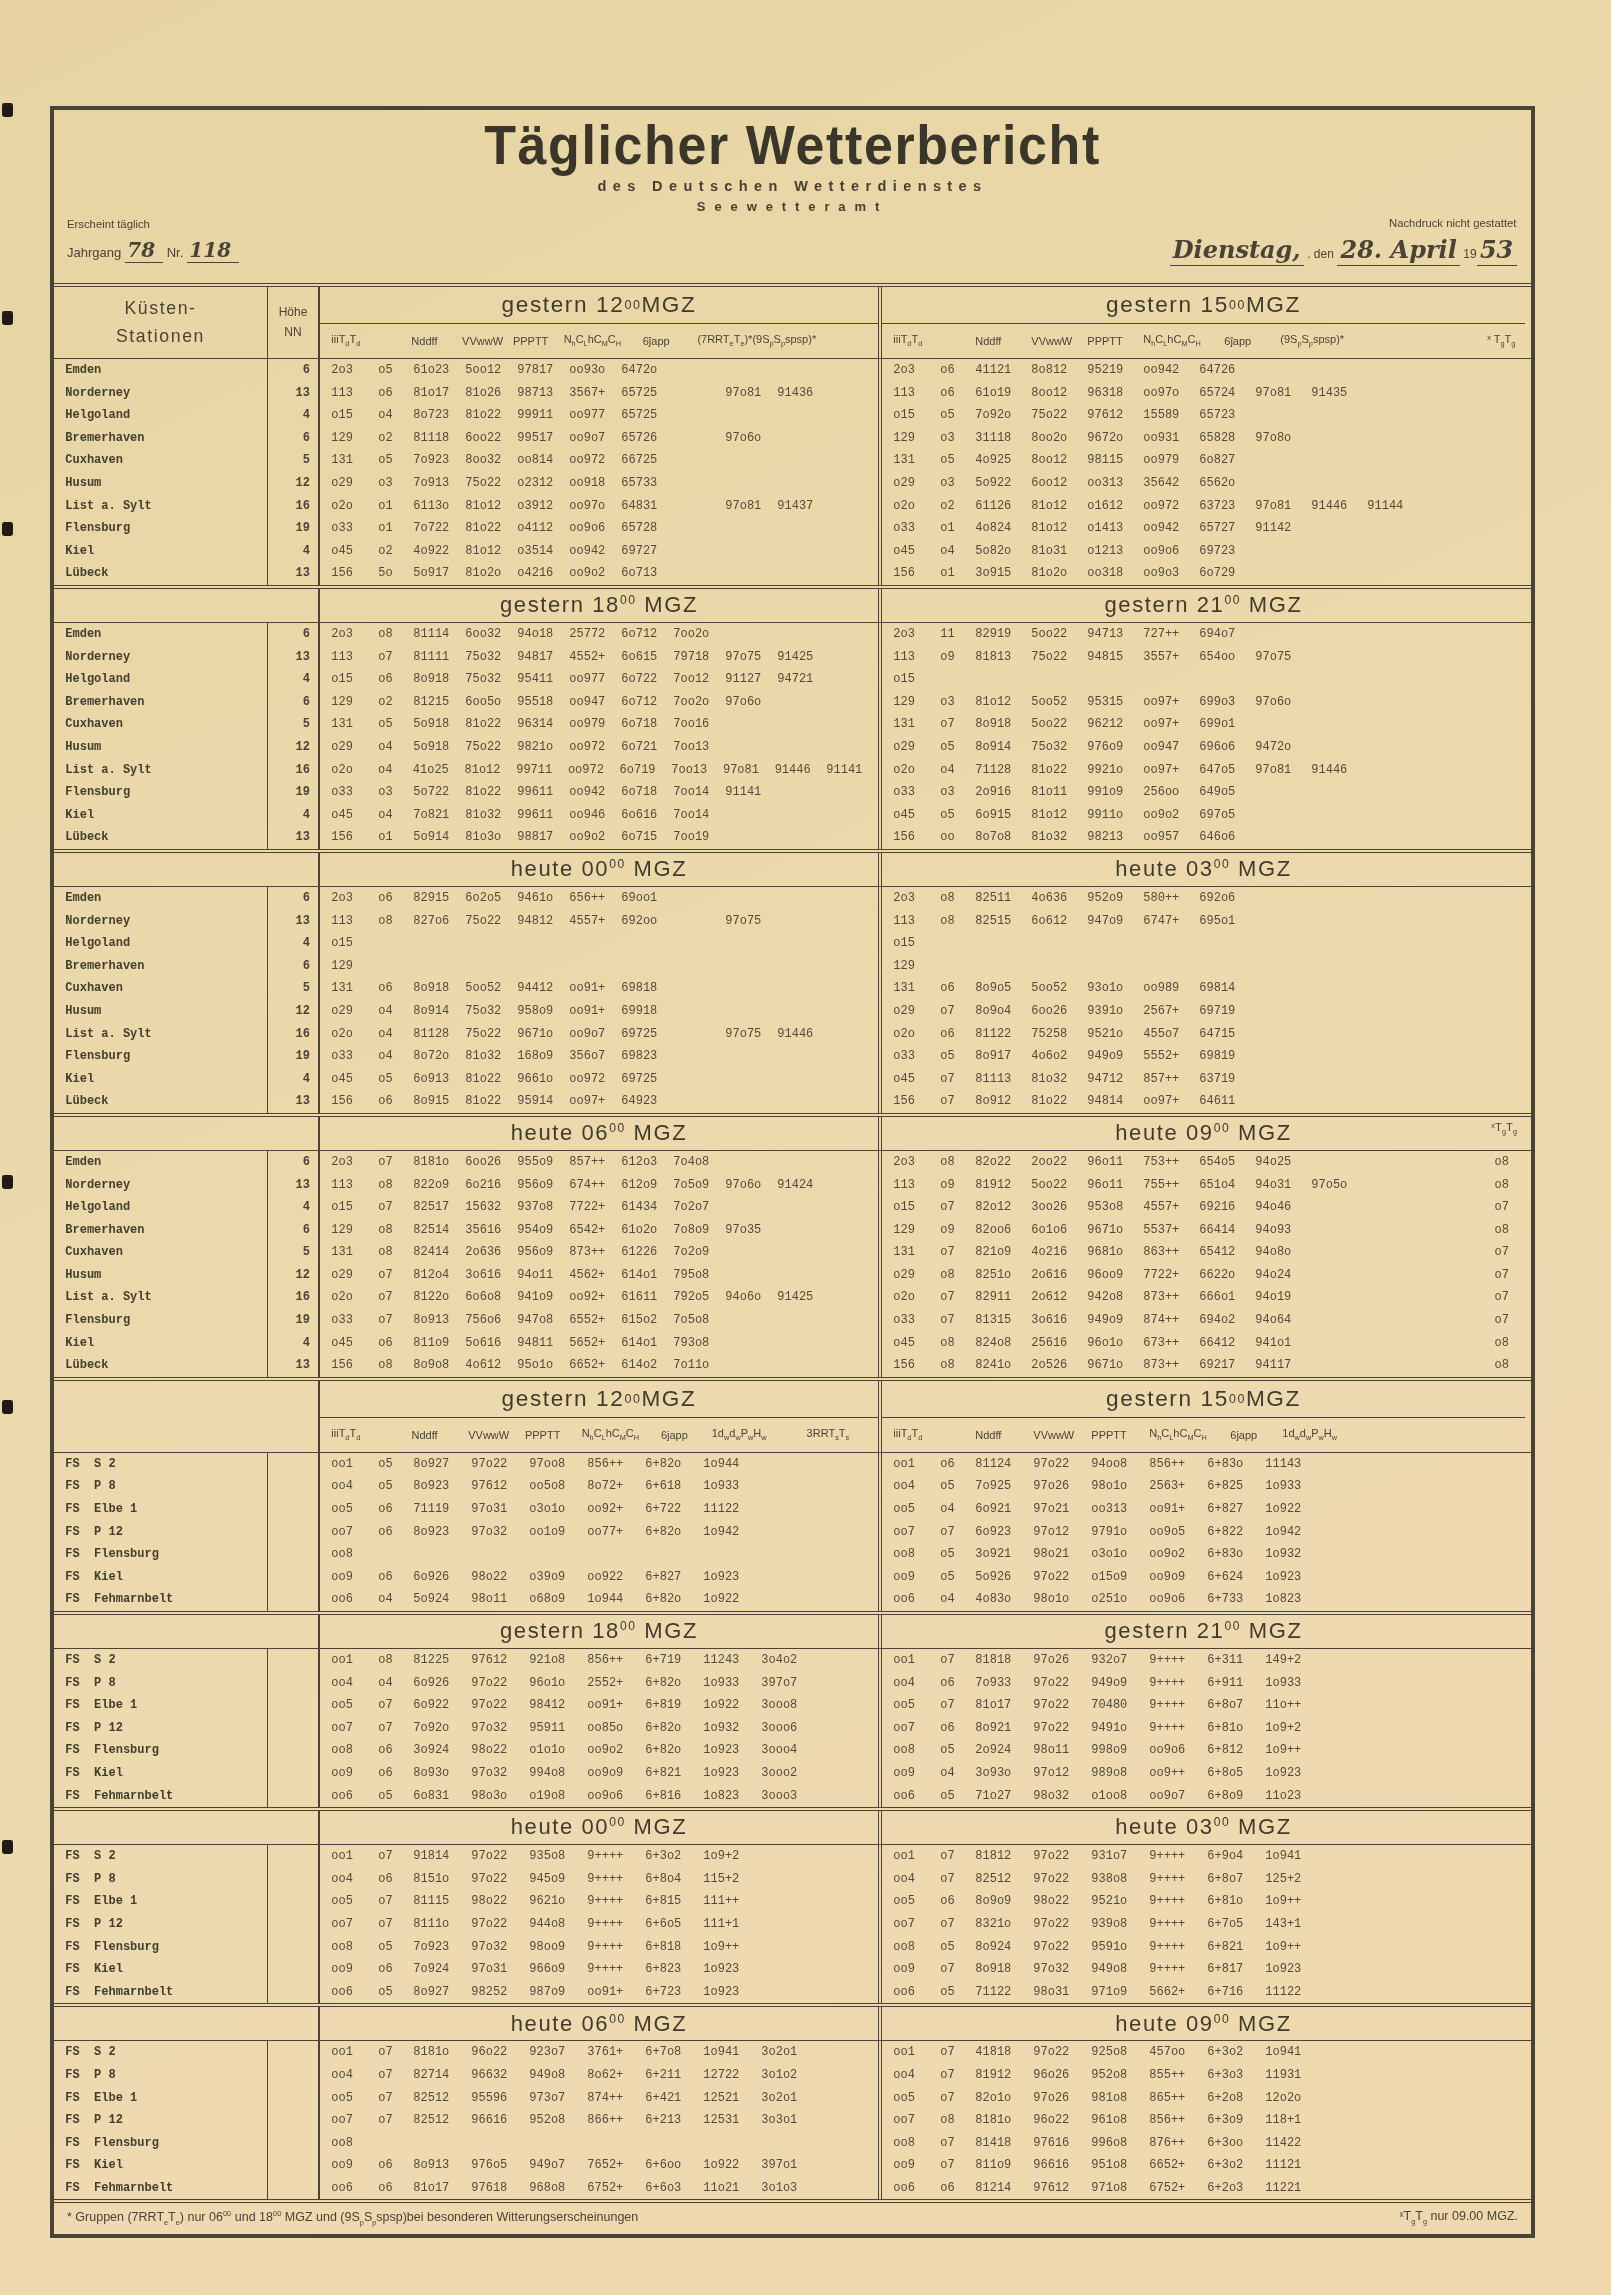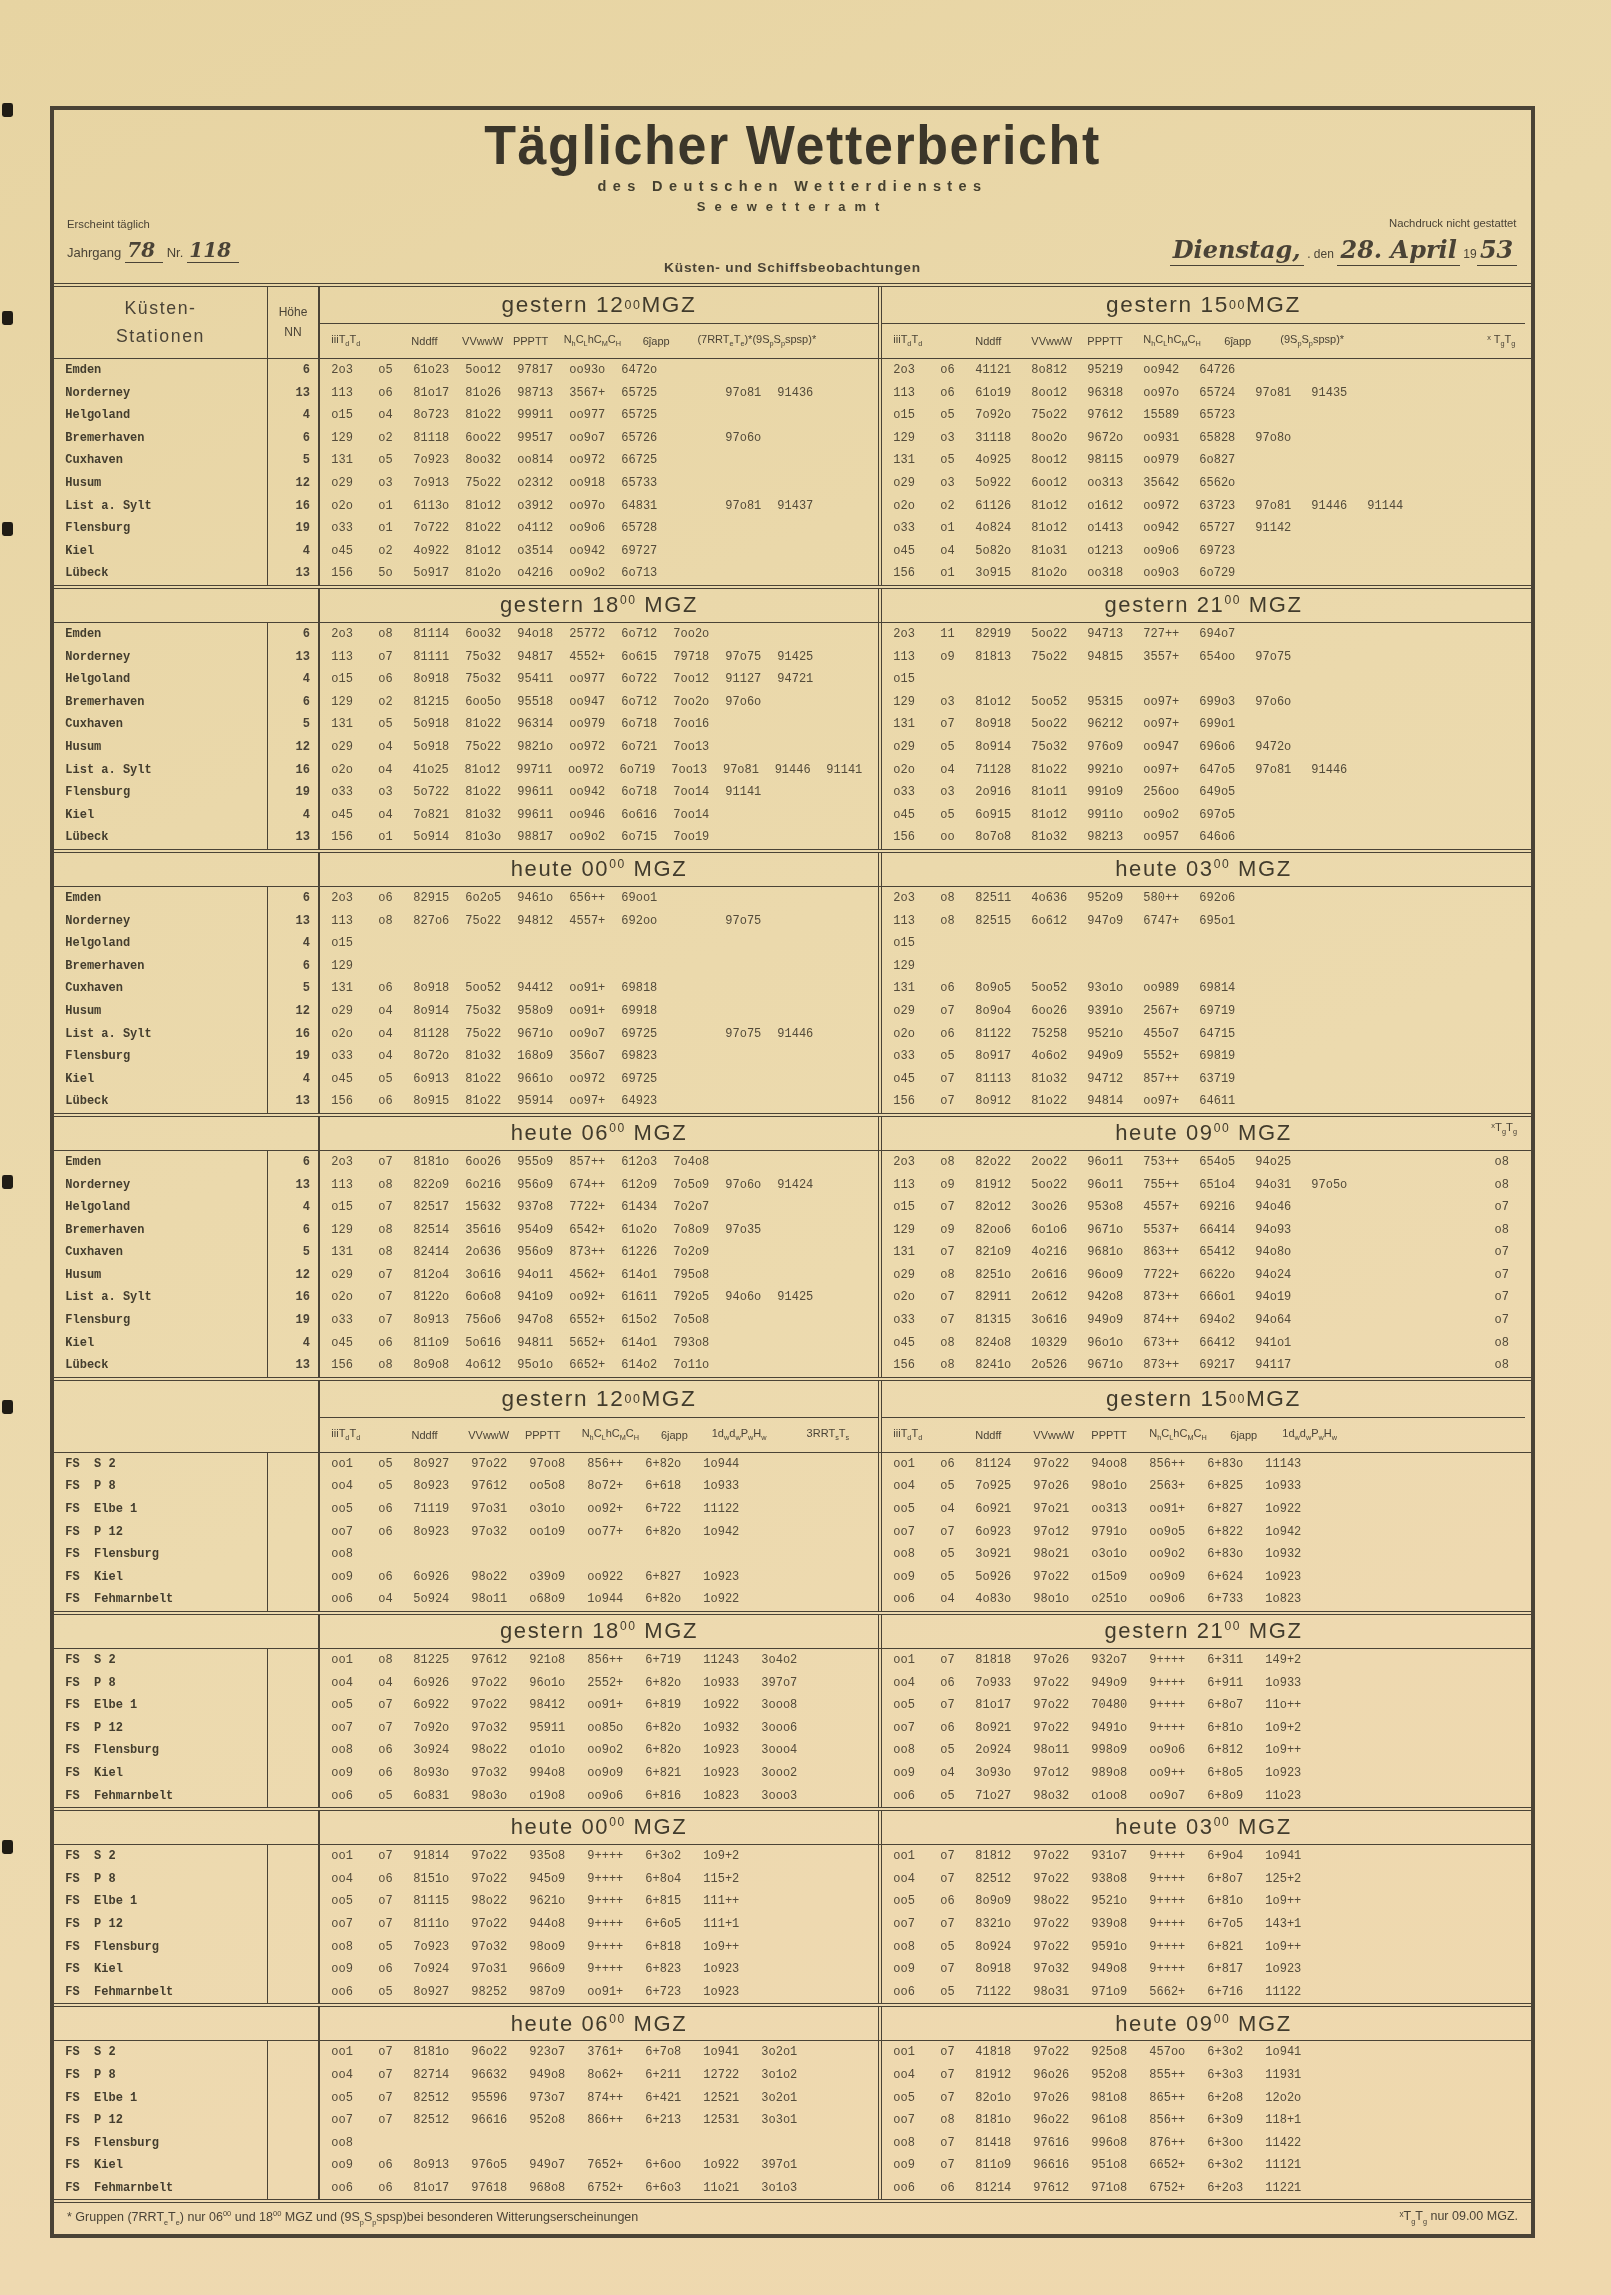--- a/index.html
+++ b/index.html
@@ -92,21 +92,20 @@
       <div class="mast-left">
         <div>Erscheint täglich</div>
         <div class="jahr-line">
           <span>Jahrgang</span>
           <span class="hwu">78</span>
           <span>Nr.</span>
           <span class="hwu">118</span>
         </div>
       </div>
 
-      <div class="mast-center-caption">Küsten- und Schiffsbeobachtungen</div>
 
       <div class="mast-right">
         <div>Nachdruck nicht gestattet</div>
         <div class="date-line">
           <span class="hwd">Dienstag,</span>
           <span>. den</span>
           <span class="hwd">28. April</span>
           <span>19</span><span class="hwd">53</span>
         </div>
       </div>
@@ -1075,21 +1074,21 @@
               <span class="cg" style="width:52px">5o616</span>
               <span class="cg" style="width:52px">94811</span>
               <span class="cg" style="width:52px">5652+</span>
               <span class="cg" style="width:52px">614o1</span>
               <span class="cg" style="width:52px">793o8</span>
             </div>
             <div class="tdata tright">
               <span class="cg" style="width:47px">o45</span>
               <span class="cg" style="width:35px">o8</span>
               <span class="cg" style="width:56px">824o8</span>
-              <span class="cg" style="width:56px">10329</span>
+              <span class="cg" style="width:56px">25616</span>
               <span class="cg" style="width:56px">96o1o</span>
               <span class="cg" style="width:56px">673++</span>
               <span class="cg" style="width:56px">66412</span>
               <span class="cg" style="width:56px">941o1</span>
               <span class="tgv">o8</span>
             </div>
           </div>
           <div class="trow">
             <span class="tname">Lübeck</span>
             <span class="tnn">13</span>

